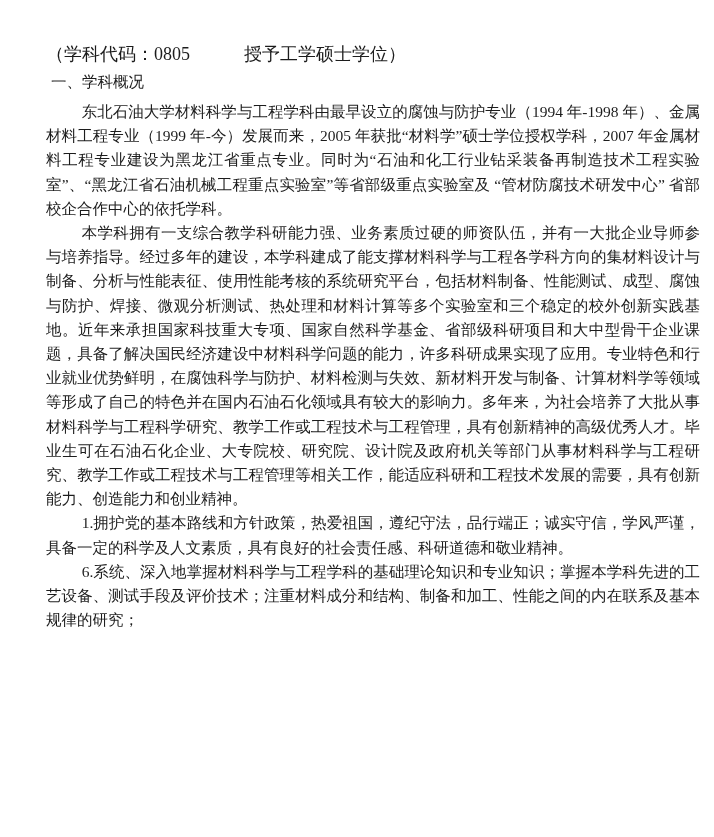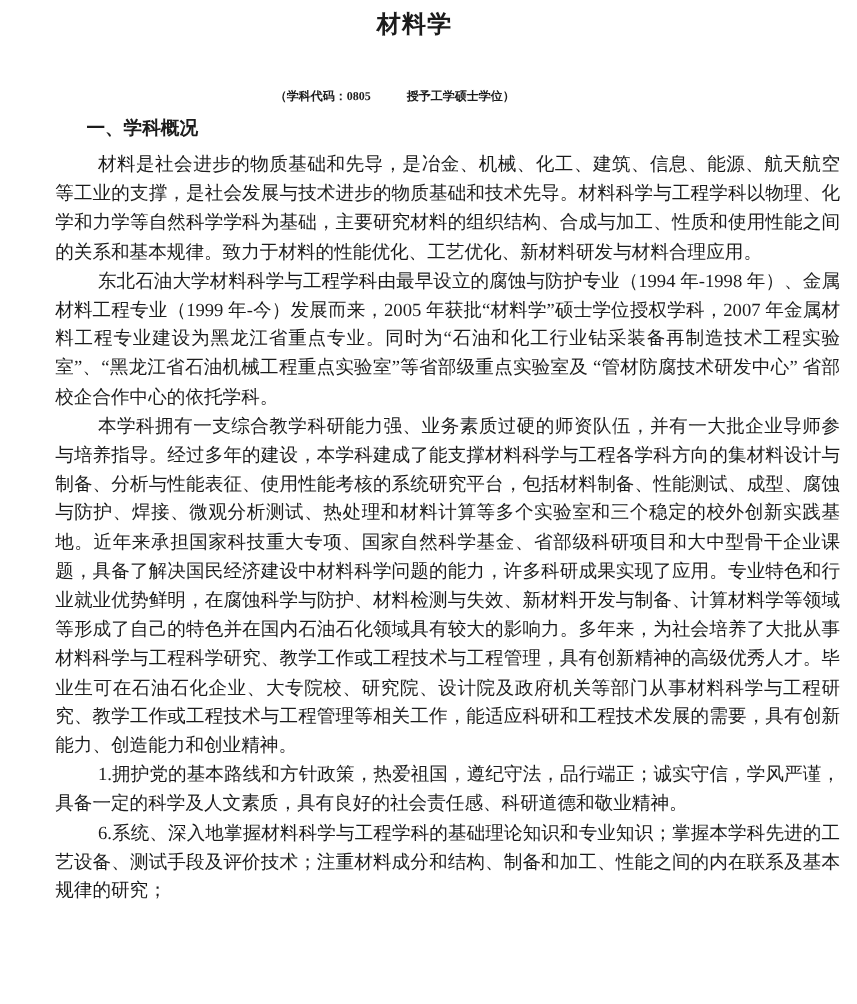--- a/index.html
+++ b/index.html
@@ -21,54 +21,51 @@
   .doc-title {
     font-size: 20px;
     line-height: 26px;
     font-weight: 700;
     text-align: center;
     padding-right: 55px;
     letter-spacing: 1px;
   }
   .doc-subtitle {
     margin-top: 37px;
-    font-size: 10px;
+    font-size: 18px;
     line-height: 19px;
-    font-weight: 700;
-    text-align: center;
+    font-weight: 400;
     padding-right: 88px;
     white-space: pre-wrap;
   }
   .section-heading {
-    margin: 9px 0 10px 26px;
+    margin: 9px 0 10px 5px;
     font-size: 15.5px;
     line-height: 17px;
-    font-weight: 700;
+    font-weight: 400;
   }
   .body-par {
     margin: 0;
     font-size: 15.5px;
     line-height: 24.2px;
     text-align: justify;
     text-indent: 2.3em;
   }
 </style>
 </head>
 <body>
 
 <div class="page">
 
-  <div class="doc-title">材料学</div>
 
   <div class="doc-subtitle">（学科代码：0805　　　授予工学硕士学位）</div>
 
   <div>
     <div class="section-heading">一、学科概况</div>
 
-    <p class="body-par">材料是社会进步的物质基础和先导，是冶金、机械、化工、建筑、信息、能源、航天航空等工业的支撑，是社会发展与技术进步的物质基础和技术先导。材料科学与工程学科以物理、化学和力学等自然科学学科为基础，主要研究材料的组织结构、合成与加工、性质和使用性能之间的关系和基本规律。致力于材料的性能优化、工艺优化、新材料研发与材料合理应用。</p>
 
     <p class="body-par">东北石油大学材料科学与工程学科由最早设立的腐蚀与防护专业（1994 年-1998 年）、金属材料工程专业（1999 年-今）发展而来，2005 年获批“材料学”硕士学位授权学科，2007 年金属材料工程专业建设为黑龙江省重点专业。同时为“石油和化工行业钻采装备再制造技术工程实验室”、“黑龙江省石油机械工程重点实验室”等省部级重点实验室及 “管材防腐技术研发中心” 省部校企合作中心的依托学科。</p>
 
     <p class="body-par">本学科拥有一支综合教学科研能力强、业务素质过硬的师资队伍，并有一大批企业导师参与培养指导。经过多年的建设，本学科建成了能支撑材料科学与工程各学科方向的集材料设计与制备、分析与性能表征、使用性能考核的系统研究平台，包括材料制备、性能测试、成型、腐蚀与防护、焊接、微观分析测试、热处理和材料计算等多个实验室和三个稳定的校外创新实践基地。近年来承担国家科技重大专项、国家自然科学基金、省部级科研项目和大中型骨干企业课题，具备了解决国民经济建设中材料科学问题的能力，许多科研成果实现了应用。专业特色和行业就业优势鲜明，在腐蚀科学与防护、材料检测与失效、新材料开发与制备、计算材料学等领域等形成了自己的特色并在国内石油石化领域具有较大的影响力。多年来，为社会培养了大批从事材料科学与工程科学研究、教学工作或工程技术与工程管理，具有创新精神的高级优秀人才。毕业生可在石油石化企业、大专院校、研究院、设计院及政府机关等部门从事材料科学与工程研究、教学工作或工程技术与工程管理等相关工作，能适应科研和工程技术发展的需要，具有创新能力、创造能力和创业精神。</p>
   </div>
 
   <div>
 
     <p class="body-par">1.拥护党的基本路线和方针政策，热爱祖国，遵纪守法，品行端正；诚实守信，学风严谨，具备一定的科学及人文素质，具有良好的社会责任感、科研道德和敬业精神。</p>
 

